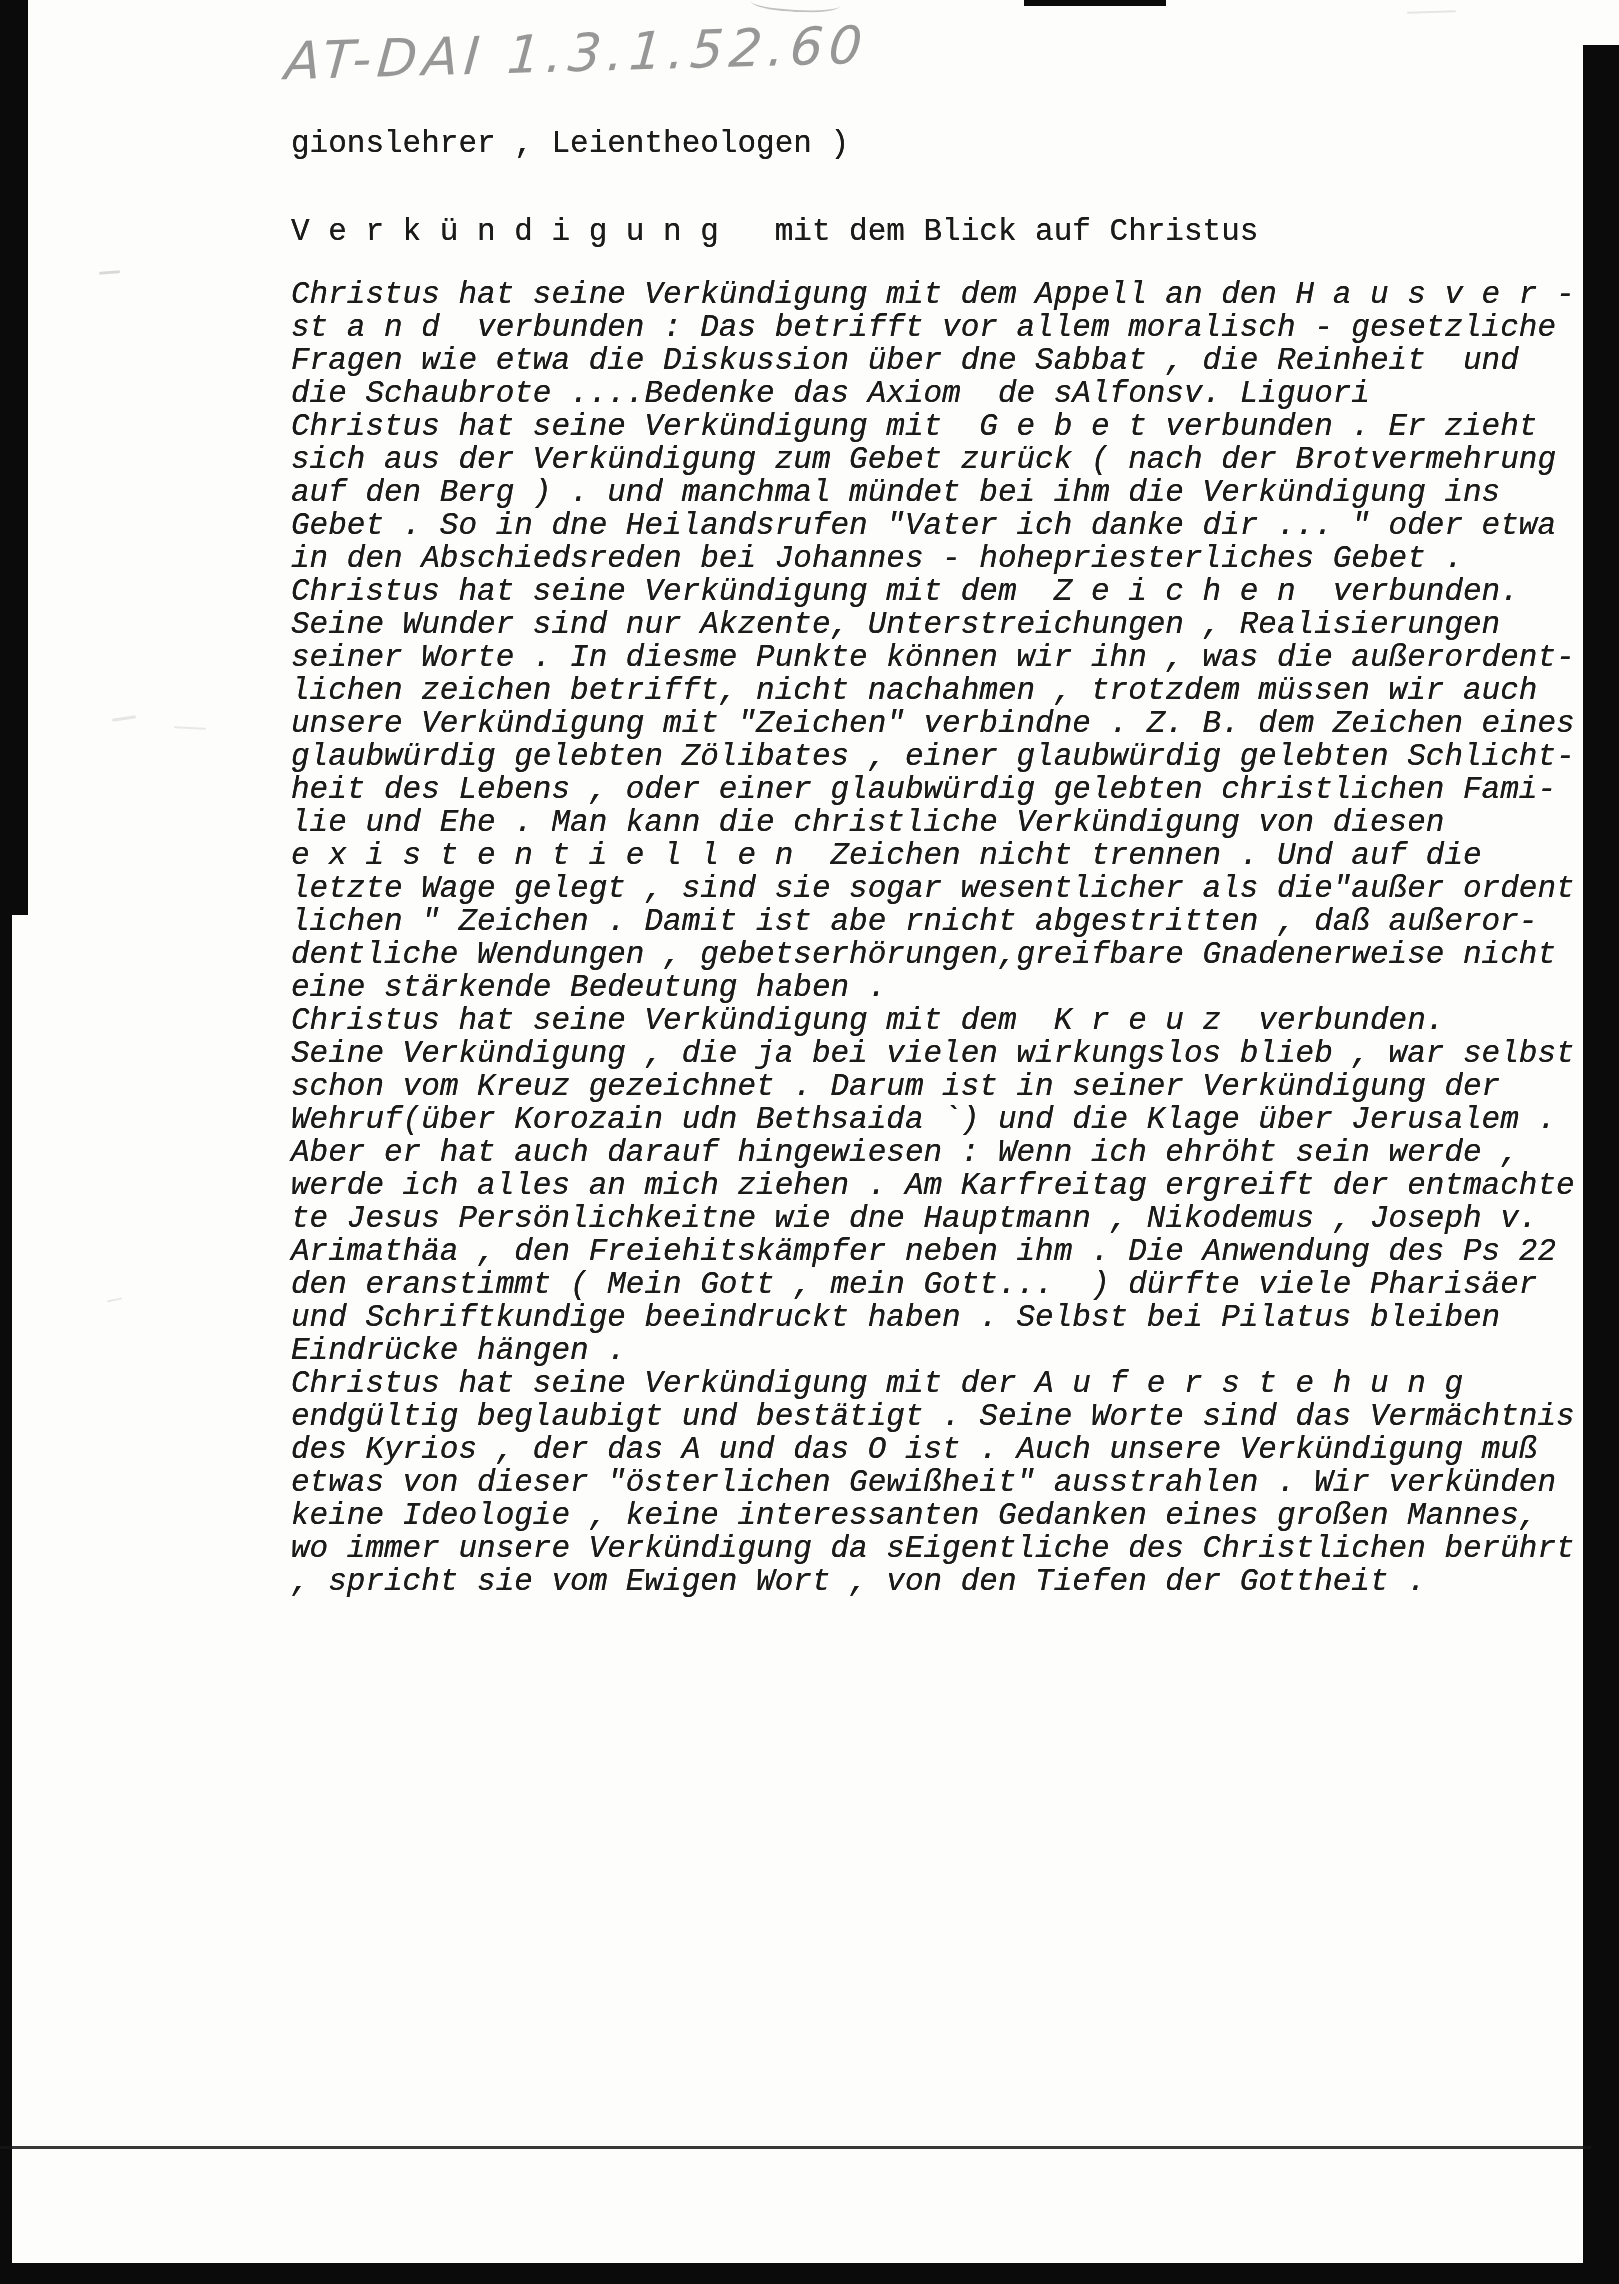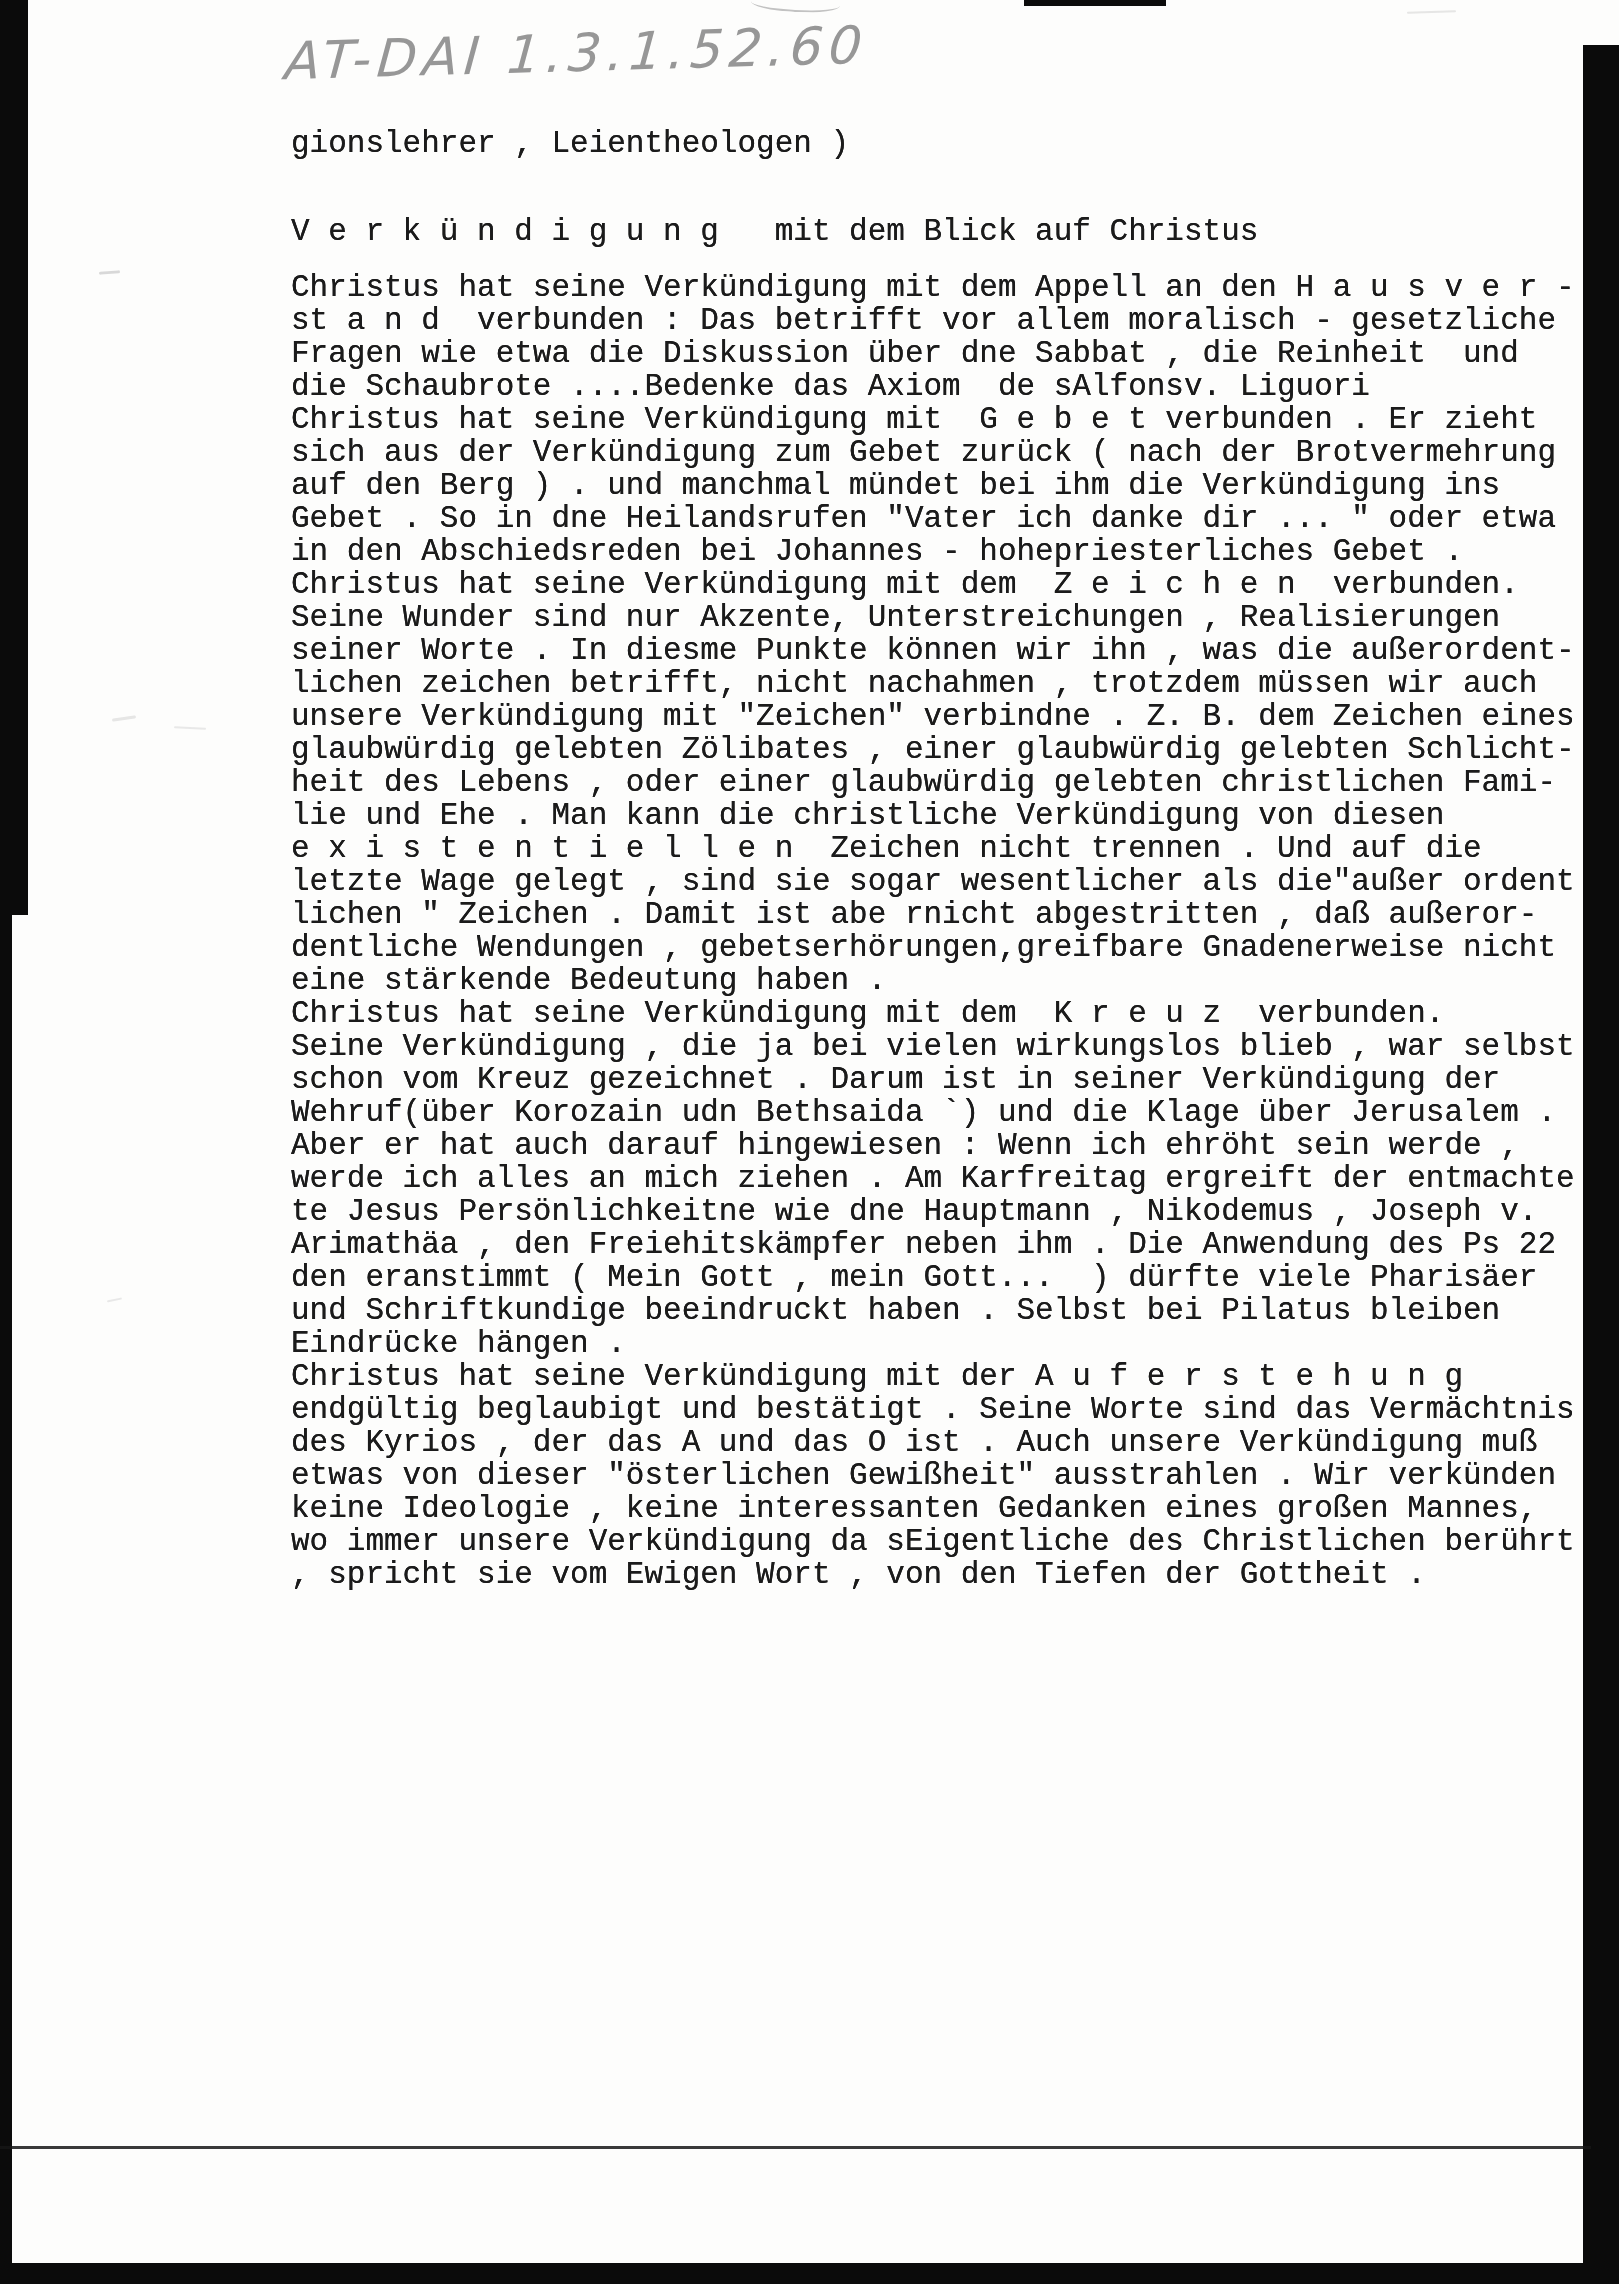--- a/index.html
+++ b/index.html
@@ -39,21 +39,21 @@
     position:absolute;left:291px;
     font-size:31px;
     line-height:33px;
     color:#1b1b1b;
     white-space:pre;
     text-shadow:0 0 0.4px #1b1b1b;
   }
   .title-1{top:100px;}
   .title-2{top:127px;}
   .heading{top:189px;margin-top:26px;}
-  .body-block{top:271px;}
+  .body-block{top:278px;font-style:italic;}
   .body-block .line{height:33px;}
   
   .smudge{position:absolute;background:#b9b9b9;border-radius:1.6px;}
   .smudge-1{left:99px;top:271px;width:21px;height:3.2px;opacity:.55;transform:rotate(-4deg);}
   .smudge-2{left:112px;top:717px;width:24px;height:3.2px;opacity:.35;transform:rotate(-8deg);}
   .smudge-3{left:174px;top:727px;width:32px;height:2.4px;opacity:.3;transform:rotate(3deg);}
   .smudge-4{left:107px;top:1299px;width:14.6px;height:2.4px;opacity:.3;transform:rotate(-12deg);}
   .smudge-5{left:1407px;top:11.3px;width:49px;height:2.4px;opacity:.35;transform:rotate(-2deg);}
 </style>
 </head>

